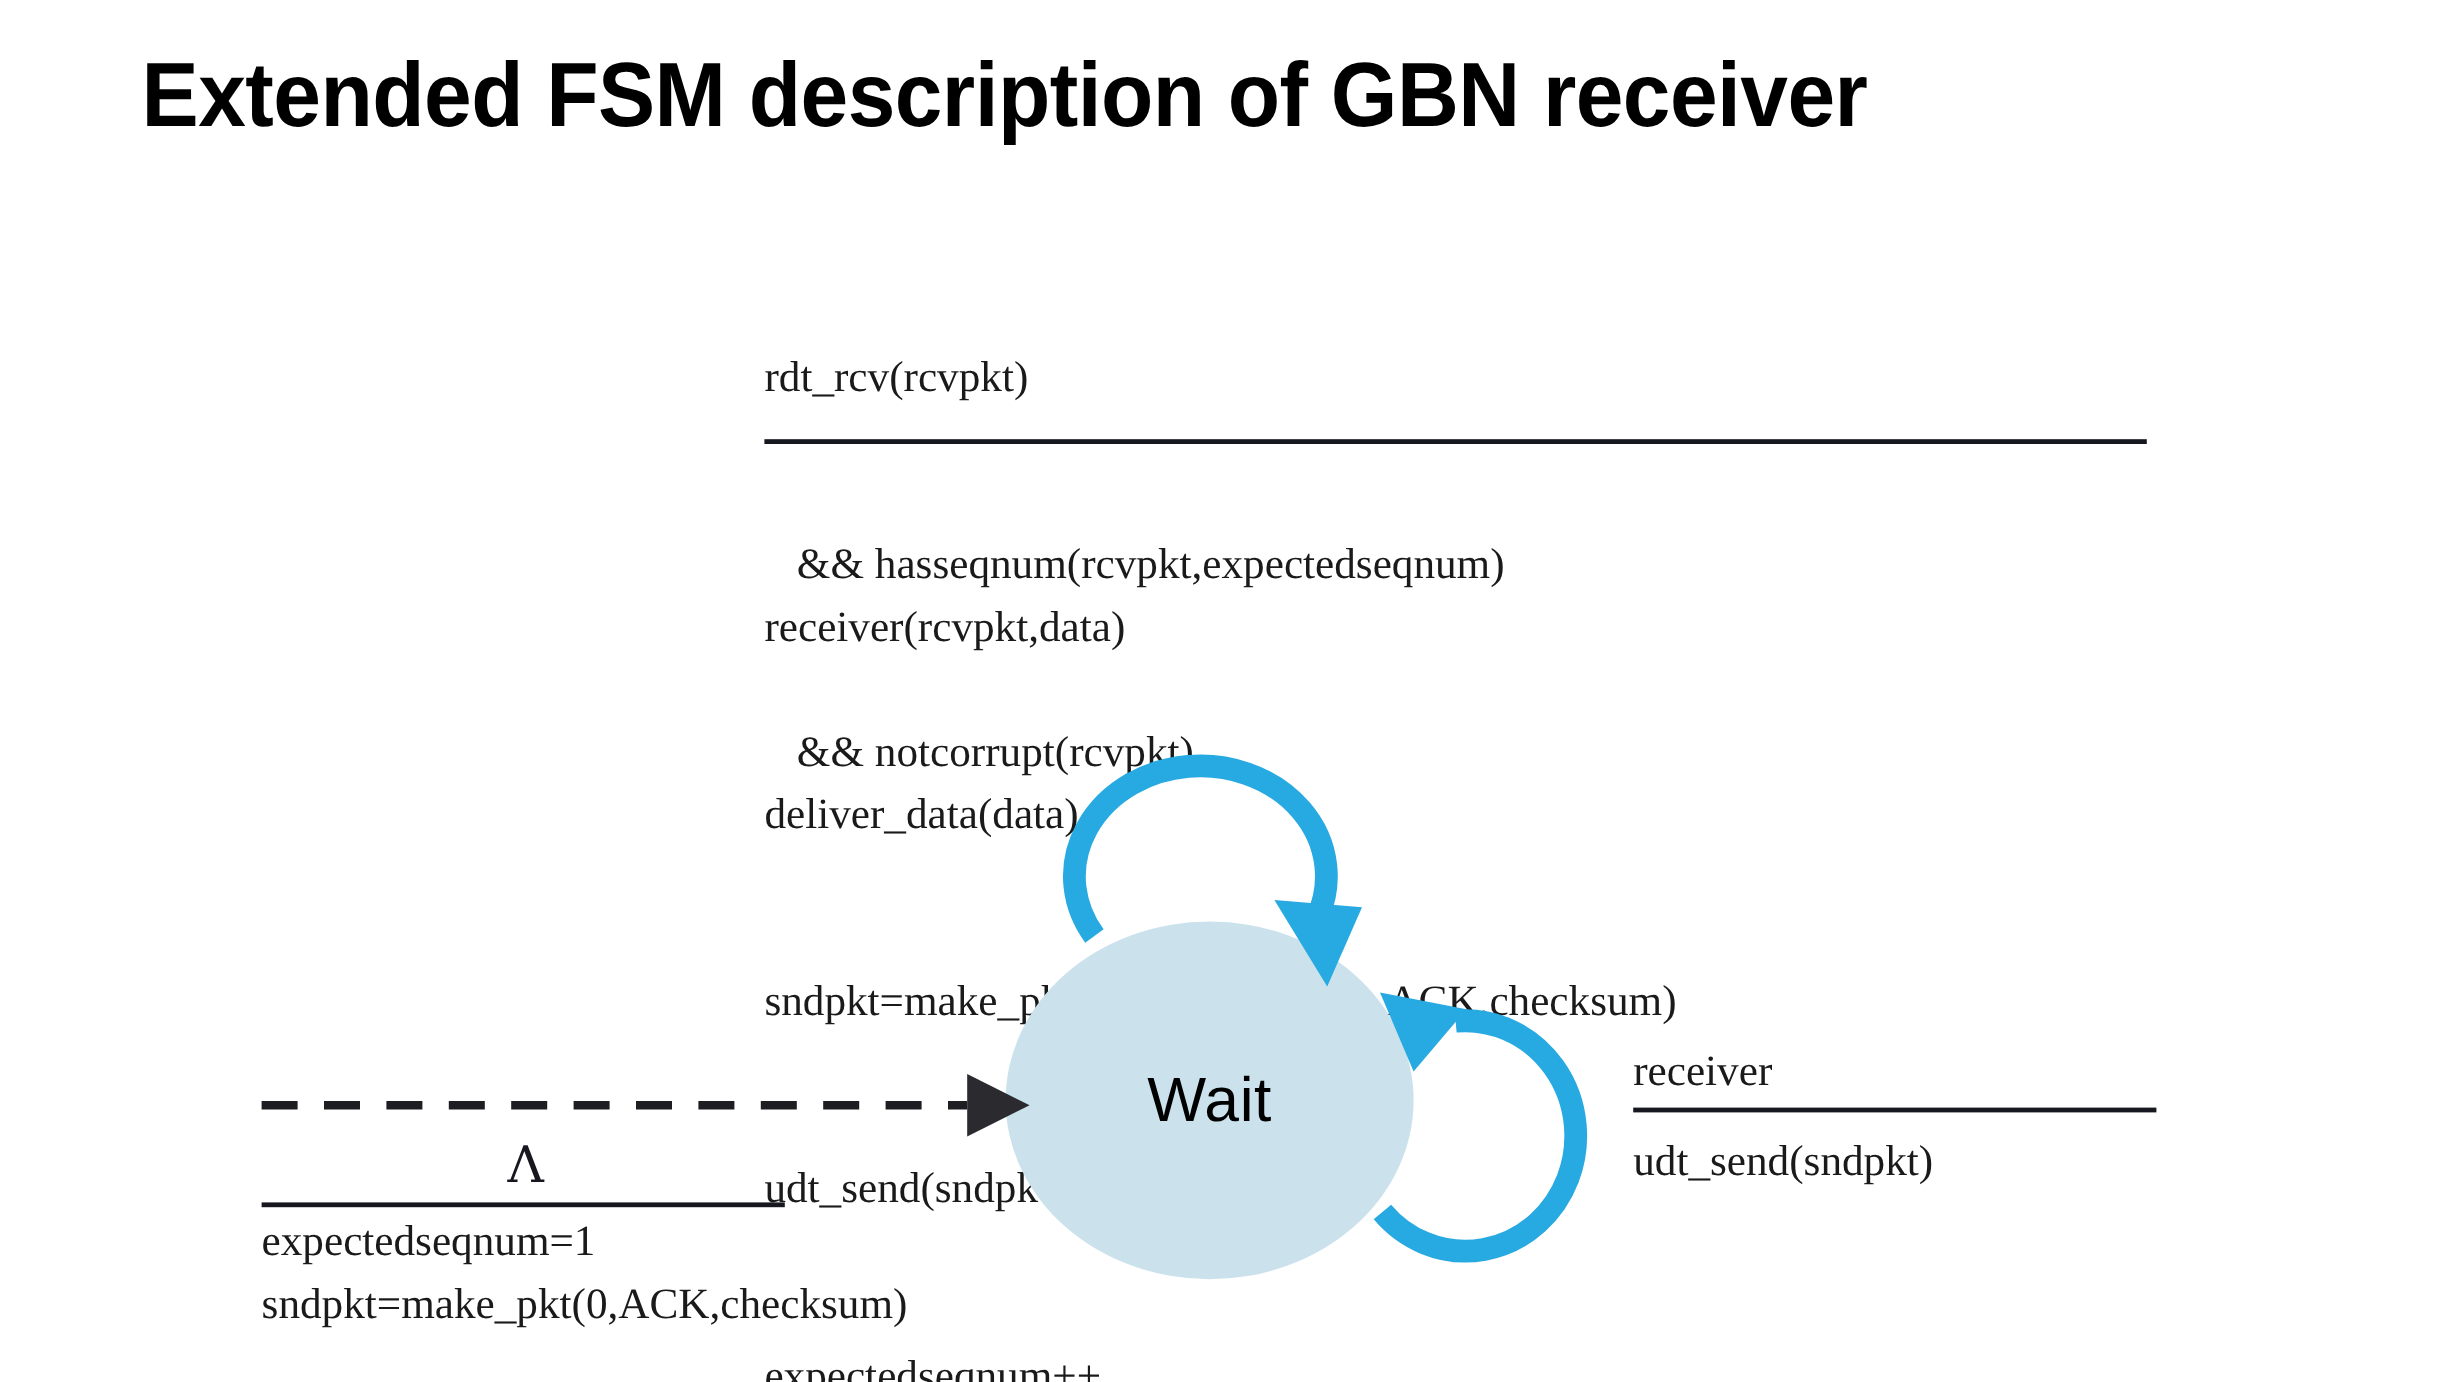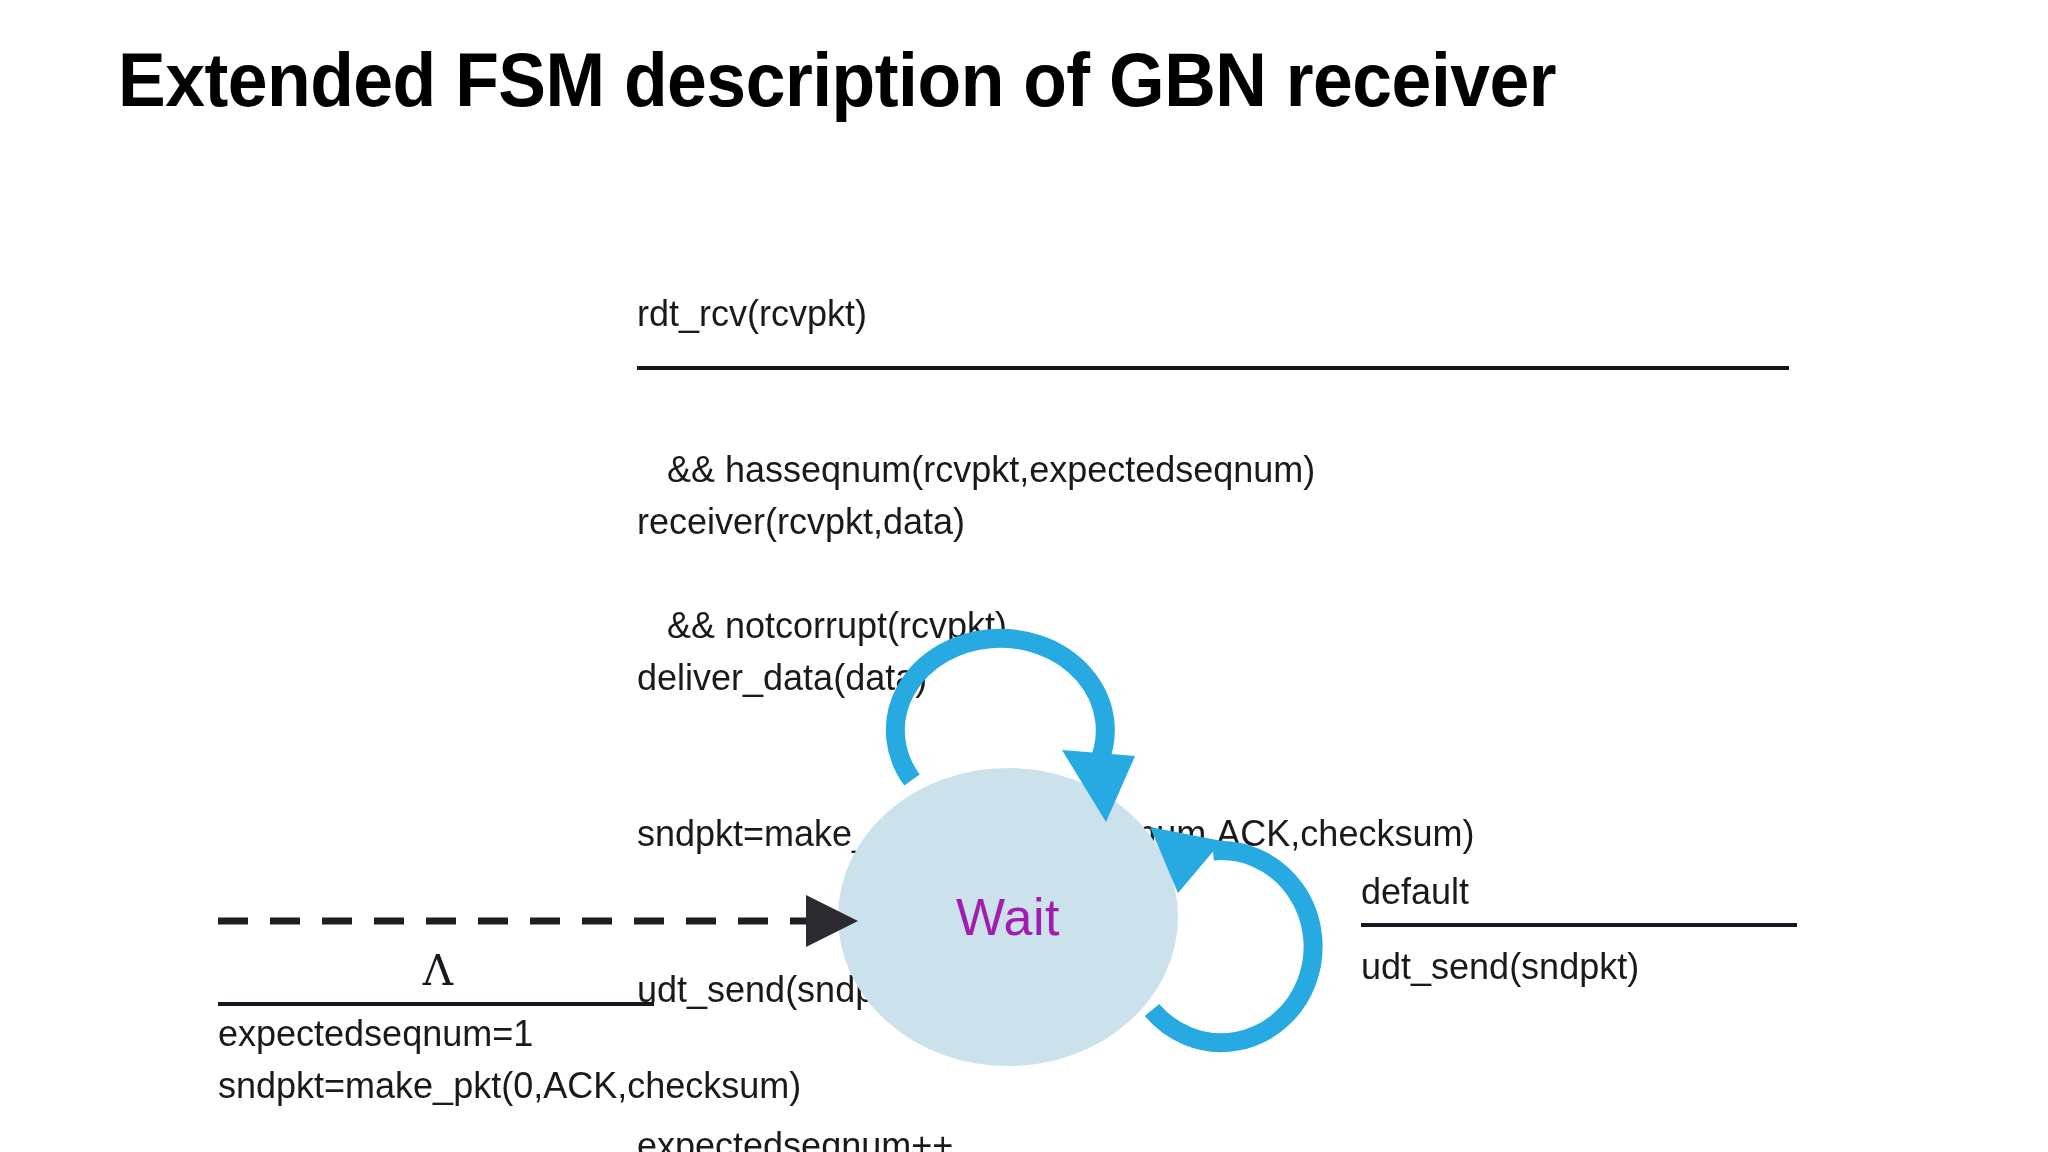--- a/index.html
+++ b/index.html
@@ -36,21 +36,21 @@
     line-height: 92px;
     letter-spacing: -0.5px;
     color: #000000;
     white-space: nowrap;
     transform: scaleX(0.94);
     transform-origin: left top;
   }
 
   
   .code {
-    font-family: Liberation Sans, sans-serif;
+    font-family: Liberation Serif, serif;
     color: #1a1a1a;
     white-space: pre;
   }
 
   
   #guard-block {
     position: absolute;
     left: 637px;
     top: 184px;
     font-size: 36px;
@@ -90,21 +90,21 @@
     left: 0;
     top: 0;
     width: 340px;
     height: 298px;
     display: flex;
     align-items: center;
     justify-content: center;
     font-family: "Liberation Sans", sans-serif;
     font-size: 52px;
     font-weight: 400;
-    color: #a21caf;
+    color: #000000;
     letter-spacing: 0.5px;
   }
 
   
   #arrow-layer {
     position: absolute;
     left: 0;
     top: 0;
     width: 2048px;
     height: 1152px;
@@ -211,18 +211,18 @@
   <div id="init-label">
     <div id="init-lambda">Λ</div>
     <div id="init-rule"></div>
     <div id="init-actions">
       <div class="code">expectedseqnum=1</div>
       <div class="code">sndpkt=make_pkt(0,ACK,checksum)</div>
     </div>
   </div>
 
   <div id="default-label">
-    <div id="default-guard" class="code">default</div>
+    <div id="default-guard" class="code">receiver</div>
     <div id="default-rule"></div>
     <div id="default-action" class="code">udt_send(sndpkt)</div>
   </div>
 
 </div>
 
 </body></html>

